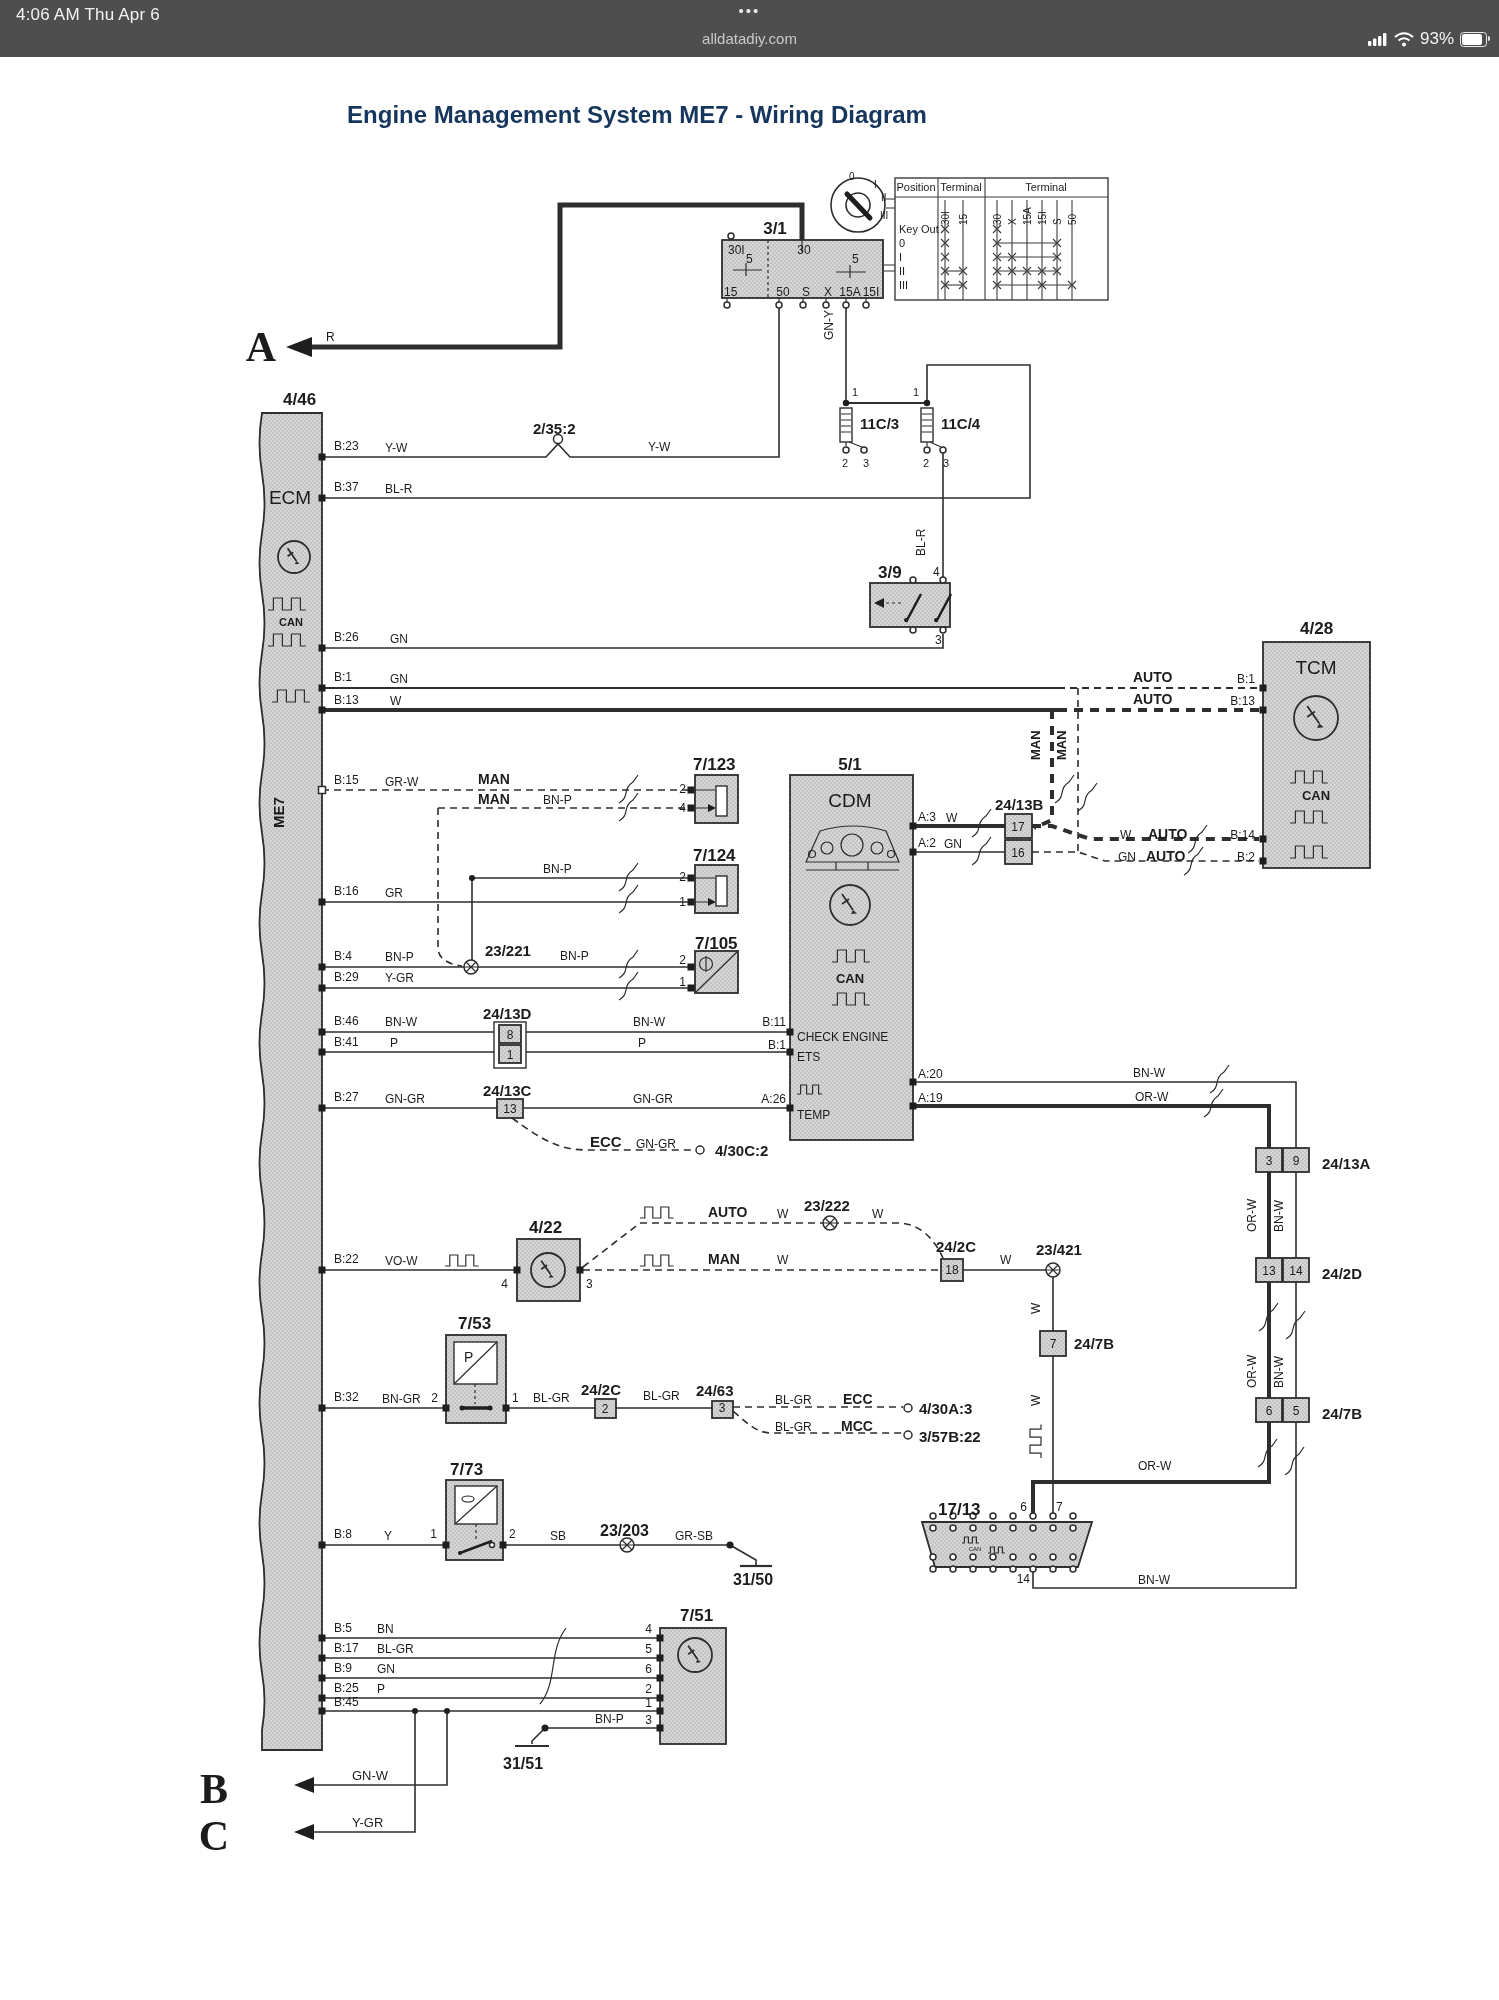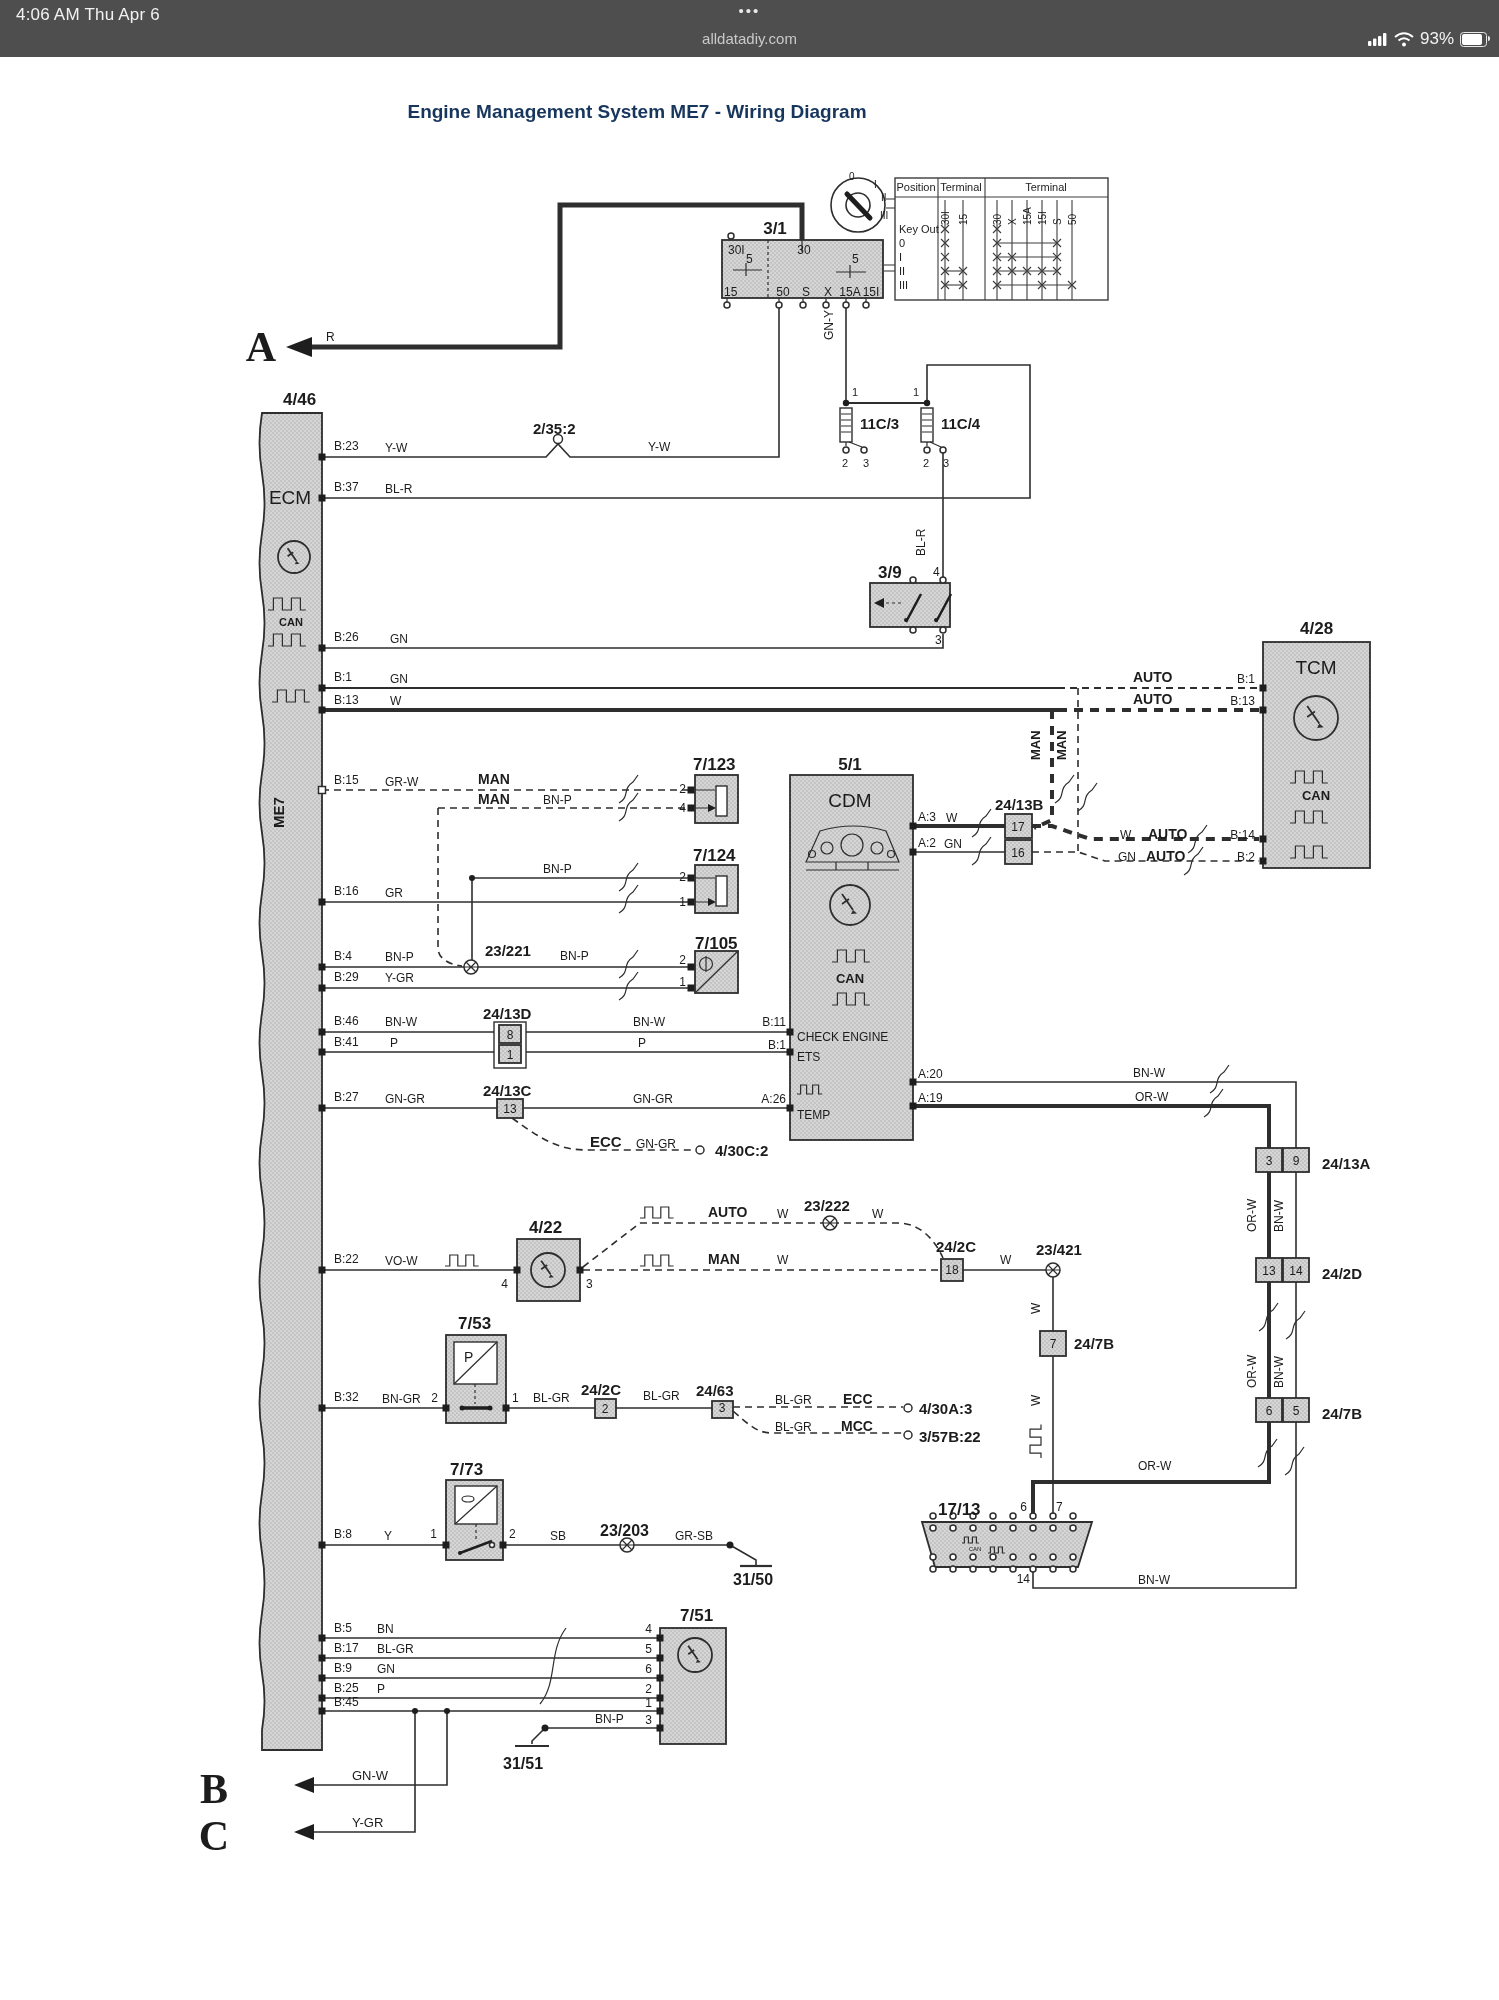--- a/index.html
+++ b/index.html
@@ -6,21 +6,21 @@
   body{width:1499px;height:2000px;position:relative;background:#fff;font-family:"Liberation Sans",sans-serif;}
   .statusbar{position:absolute;top:0;left:0;width:1499px;height:57px;background:#4e4e4e;color:#f2f2f2;z-index:5;}
   .sb-left{position:absolute;left:16px;top:5px;font-size:17px;letter-spacing:.2px;}
   .sb-left .date{}
   .sb-center{position:absolute;left:0;right:0;top:2px;text-align:center;font-size:15px;letter-spacing:2px;color:#e8e8e8;}
   .sb-right{position:absolute;right:12px;top:5px;font-size:17px;display:flex;align-items:center;gap:6px;margin-top:24px;}
   .sb-domain{position:absolute;left:0;right:0;top:30px;text-align:center;font-size:15px;color:#c9c9c9;}
   .battery{display:inline-block;width:25px;height:13px;border:1.5px solid #e9e9e9;border-radius:3.5px;position:relative;}
   .battery .lvl{position:absolute;left:1px;top:1px;bottom:1px;width:20px;background:#fff;border-radius:2px;}
   .battery:after{content:"";position:absolute;right:-4px;top:3.5px;width:2.5px;height:5px;background:#e9e9e9;border-radius:0 2px 2px 0;}
-  h1.pagetitle{position:absolute;top:101px;left:0;width:1274px;text-align:center;margin:0;font-size:19px;font-weight:bold;color:#17365d;z-index:4;}
+  h1.pagetitle{position:absolute;top:101px;left:0;width:1274px;text-align:center;margin:0;font-size:24px;font-weight:bold;color:#17365d;z-index:4;}
   svg#dg{position:absolute;top:0;left:0;z-index:1;}
   svg text{fill:#1c1c1c;}
   .w{stroke:#2e2e2e;stroke-width:1.6;fill:none;}
   .w2{stroke-width:2.2;}
   .w35{stroke-width:4;}
   .w5{stroke-width:5;}
   .d{stroke-dasharray:7 5;}
   .d2{stroke-dasharray:9 7;}
   .d3{stroke-dasharray:3 3;}
   .thin{stroke:#2e2e2e;stroke-width:1.2;fill:none;}

